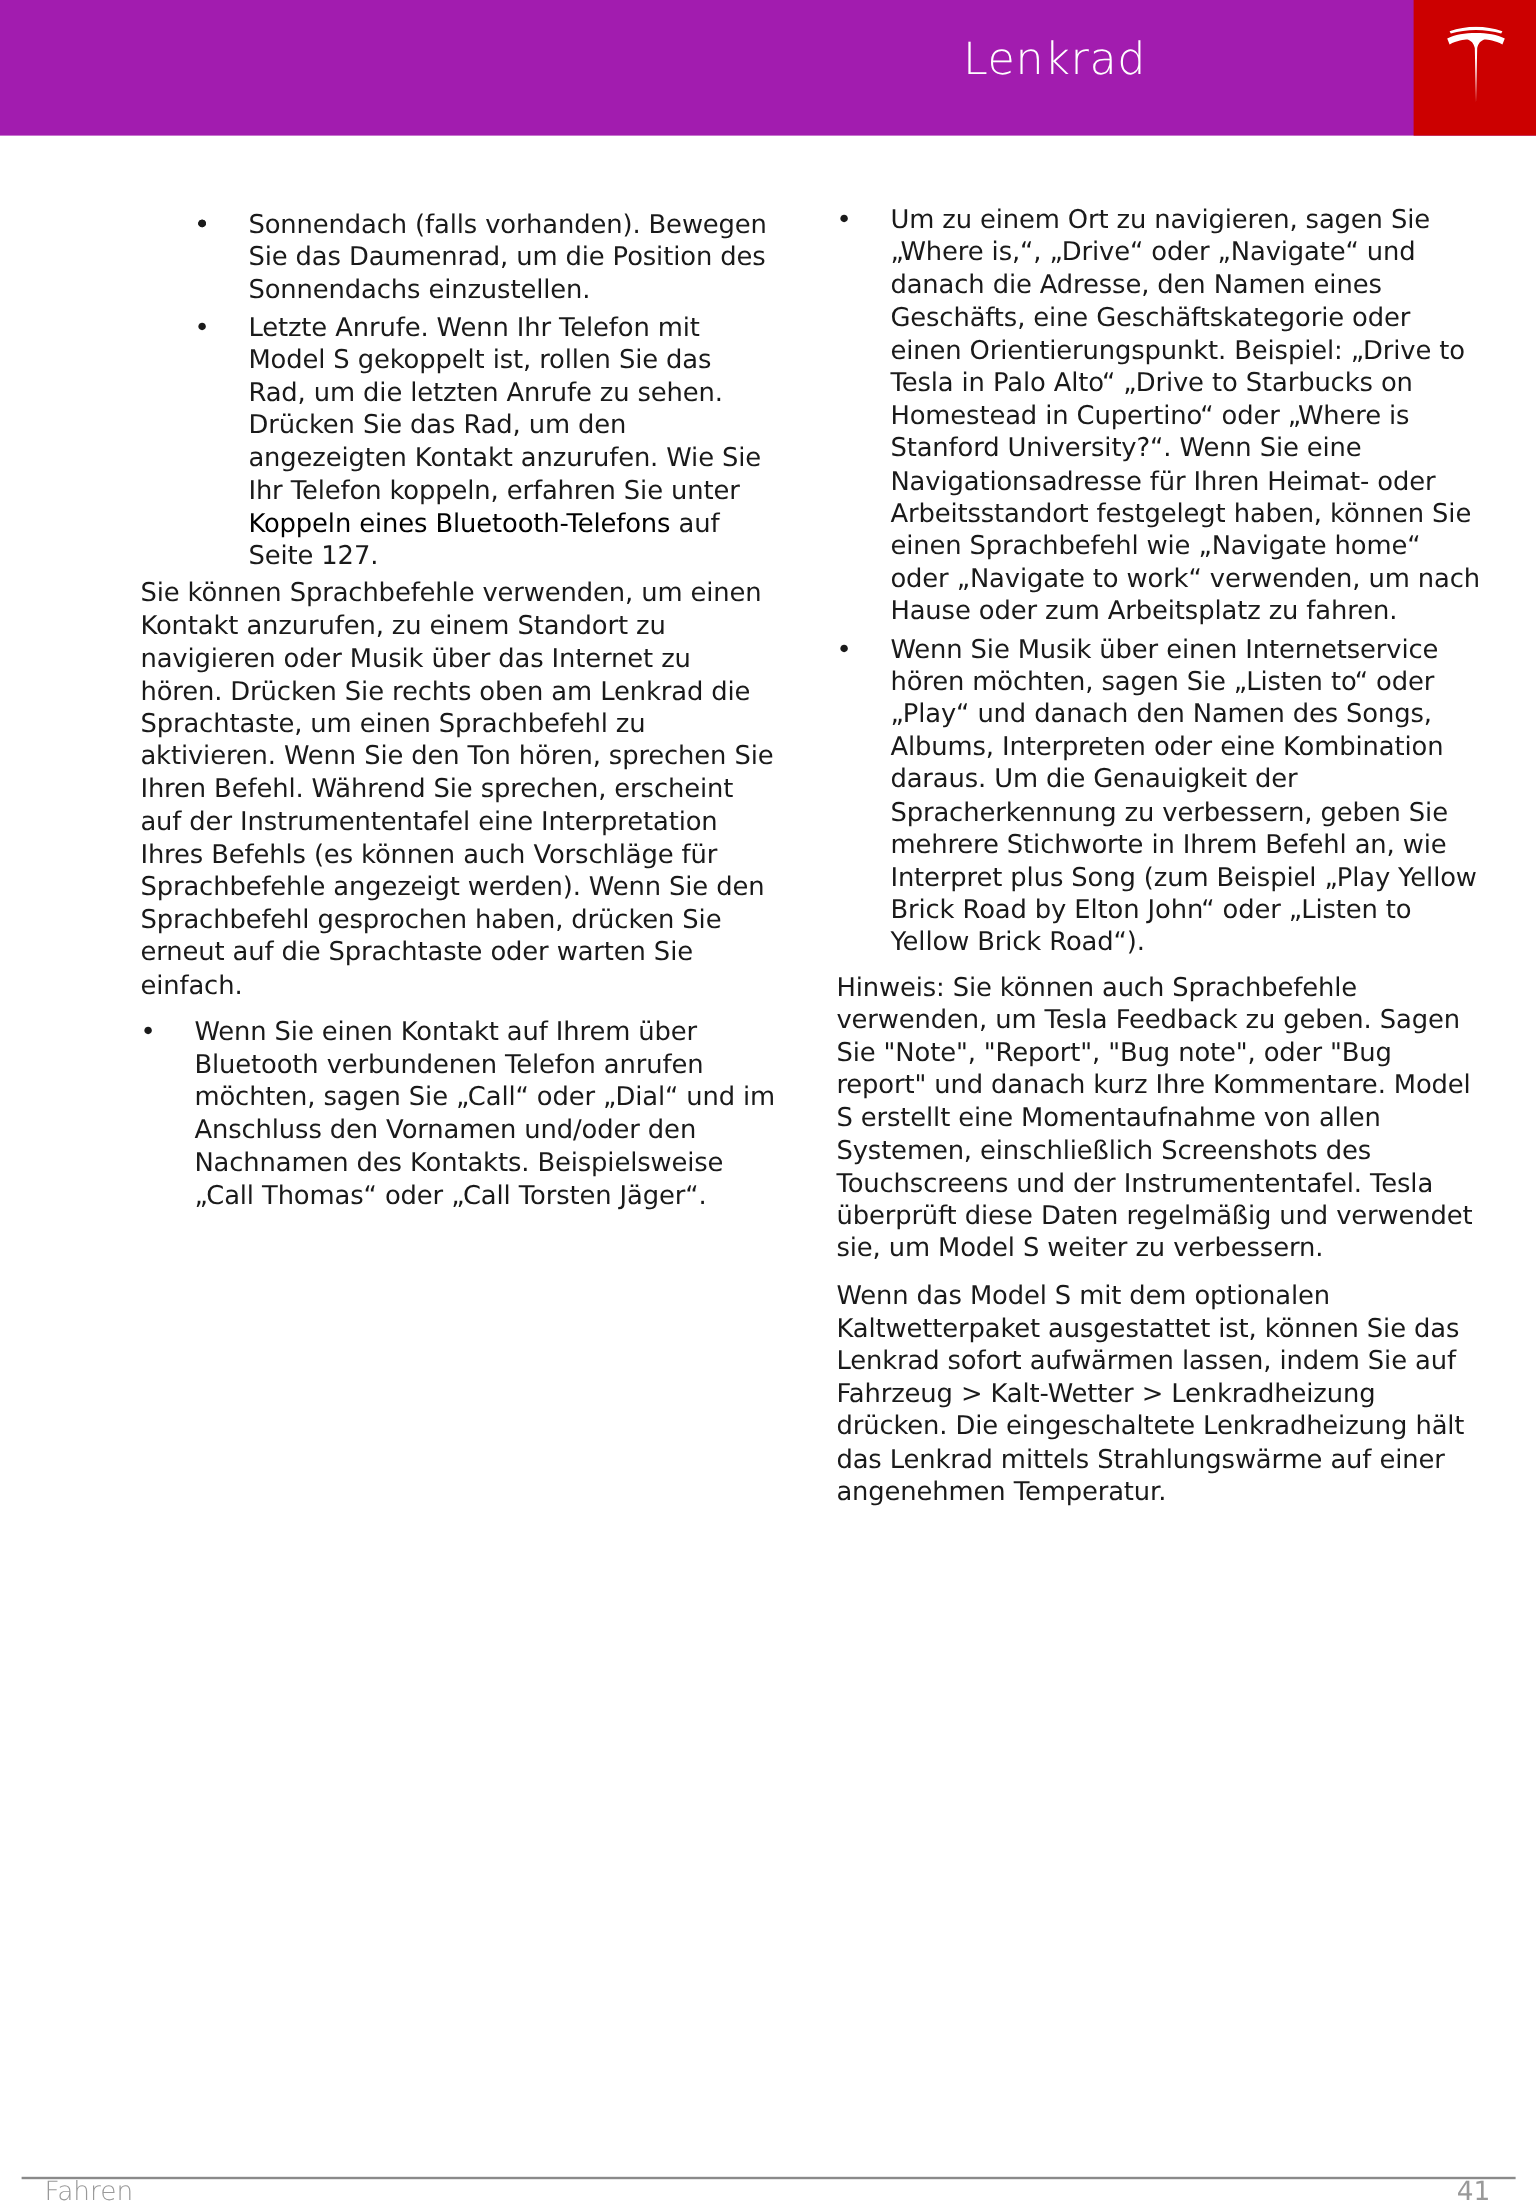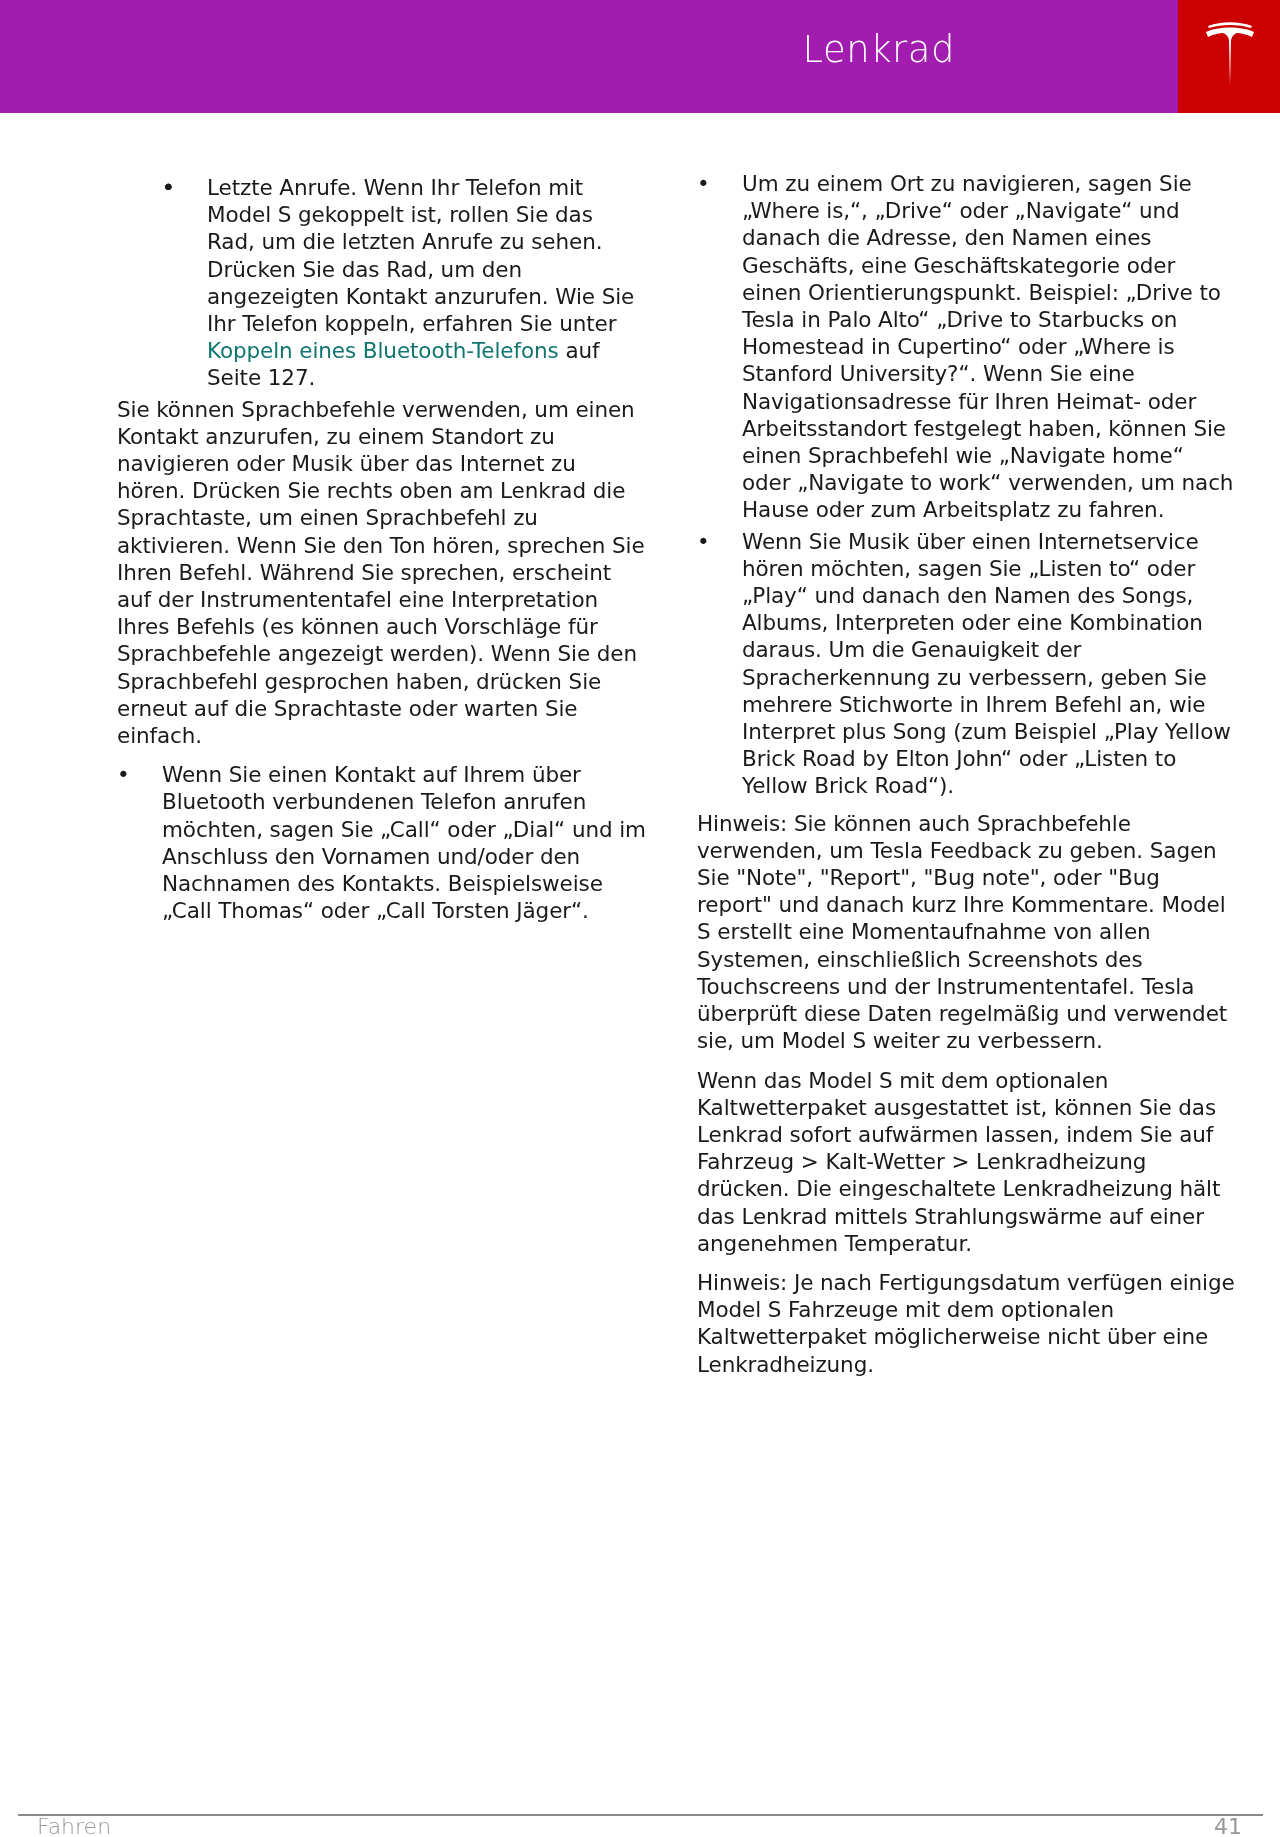--- a/index.html
+++ b/index.html
@@ -17,21 +17,21 @@
   ul { list-style: none; margin: 0; padding: 0; }
   li { position: relative; margin-bottom: 4px; }
   li .bullet { position: absolute; left: 0; top: 0; }
   .col-left .indent li { padding-left: 90px; }
   .col-left .indent li .bullet { left: 45px; }
   .col-left .plain li { padding-left: 45px; }
   .col-right li { padding-left: 45px; }
   p { margin: 0 0 12px 0; }
   h2 { font-weight: normal; font-size: 29px; margin: 36px 0 14px 0; line-height: 34px;
        font-family: "DejaVu Sans", sans-serif; }
-  a.link { color: #0f766e; text-decoration: none; }
+  a.link { color: #000000; text-decoration: none; }
   .footer-line { position: absolute; left: 18px; top: 1814px; width: 1245px; height: 2px; background: #8a8a8a; }
   .footer-left { position: absolute; left: 37px; top: 1814px; font-size: 22px; color: #999999;
                  font-family: "DejaVu Sans", sans-serif; font-weight: 300; }
   .footer-right { position: absolute; right: 38px; top: 1814px; font-size: 22px; color: #999999;
                   font-family: "DejaVu Sans", sans-serif; }
 </style>
 </head>
 <body>
 
 <div class="header">
@@ -47,20 +47,21 @@
 <div class="col col-left">
   <ul class="indent">
     <li>
       <span class="bullet">•</span>
     </li>
     <li>
       <span class="bullet">•</span>
     </li>
     <li>
       <span class="bullet">•</span>
+      <span>Sonnendach (falls vorhanden). Bewegen Sie das Daumenrad, um die Position des Sonnendachs einzustellen.</span>
     </li>
     <li>
       <span class="bullet">•</span>
       <span>Letzte Anrufe. Wenn Ihr Telefon mit Model S gekoppelt ist, rollen Sie das Rad, um die letzten Anrufe zu sehen. Drücken Sie das Rad, um den angezeigten Kontakt anzurufen. Wie Sie Ihr Telefon koppeln, erfahren Sie unter </span><a class="link">Koppeln eines Bluetooth-Telefons</a><span> auf Seite 127.</span>
     </li>
   </ul>
   <p>Sie können Sprachbefehle verwenden, um einen Kontakt anzurufen, zu einem Standort zu navigieren oder Musik über das Internet zu hören. Drücken Sie rechts oben am Lenkrad die Sprachtaste, um einen Sprachbefehl zu aktivieren. Wenn Sie den Ton hören, sprechen Sie Ihren Befehl. Während Sie sprechen, erscheint auf der Instrumententafel eine Interpretation Ihres Befehls (es können auch Vorschläge für Sprachbefehle angezeigt werden). Wenn Sie den Sprachbefehl gesprochen haben, drücken Sie erneut auf die Sprachtaste oder warten Sie einfach.</p>
   <ul class="plain">
     <li>
       <span class="bullet">•</span>
@@ -75,18 +76,17 @@
       <span class="bullet">•</span>
       <span>Um zu einem Ort zu navigieren, sagen Sie „Where is,“, „Drive“ oder „Navigate“ und danach die Adresse, den Namen eines Geschäfts, eine Geschäftskategorie oder einen Orientierungspunkt. Beispiel: „Drive to Tesla in Palo Alto“ „Drive to Starbucks on Homestead in Cupertino“ oder „Where is Stanford University?“. Wenn Sie eine Navigationsadresse für Ihren Heimat- oder Arbeitsstandort festgelegt haben, können Sie einen Sprachbefehl wie „Navigate home“ oder „Navigate to work“ verwenden, um nach Hause oder zum Arbeitsplatz zu fahren.</span>
     </li>
     <li>
       <span class="bullet">•</span>
       <span>Wenn Sie Musik über einen Internetservice hören möchten, sagen Sie „Listen to“ oder „Play“ und danach den Namen des Songs, Albums, Interpreten oder eine Kombination daraus. Um die Genauigkeit der Spracherkennung zu verbessern, geben Sie mehrere Stichworte in Ihrem Befehl an, wie Interpret plus Song (zum Beispiel „Play Yellow Brick Road by Elton John“ oder „Listen to Yellow Brick Road“).</span>
     </li>
   </ul>
   <p style="margin-top:10px">Hinweis: Sie können auch Sprachbefehle verwenden, um Tesla Feedback zu geben. Sagen Sie "Note", "Report", "Bug note", oder "Bug report" und danach kurz Ihre Kommentare. Model S erstellt eine Momentaufnahme von allen Systemen, einschließlich Screenshots des Touchscreens und der Instrumententafel. Tesla überprüft diese Daten regelmäßig und verwendet sie, um Model S weiter zu verbessern.</p>
   <p>Wenn das Model S mit dem optionalen Kaltwetterpaket ausgestattet ist, können Sie das Lenkrad sofort aufwärmen lassen, indem Sie auf Fahrzeug &gt; Kalt-Wetter &gt; Lenkradheizung drücken. Die eingeschaltete Lenkradheizung hält das Lenkrad mittels Strahlungswärme auf einer angenehmen Temperatur.</p>
-  <p>Hinweis: Je nach Fertigungsdatum verfügen einige Model S Fahrzeuge mit dem optionalen Kaltwetterpaket möglicherweise nicht über eine Lenkradheizung.</p>
 </div>
 
 <div class="footer-line"></div>
 <div class="footer-left">Fahren</div>
 <div class="footer-right">41</div>
 
 </body></html>

